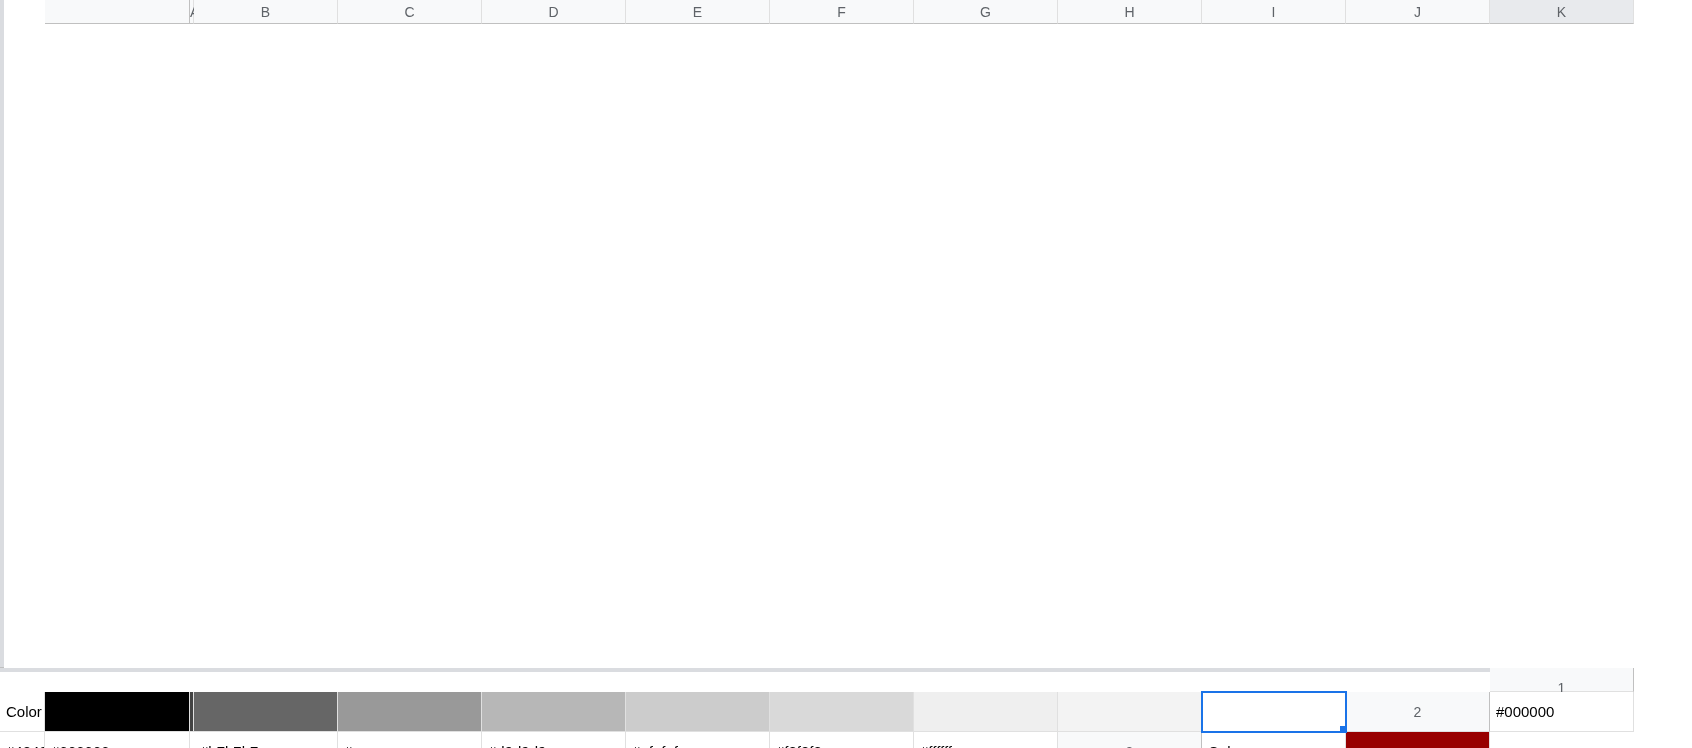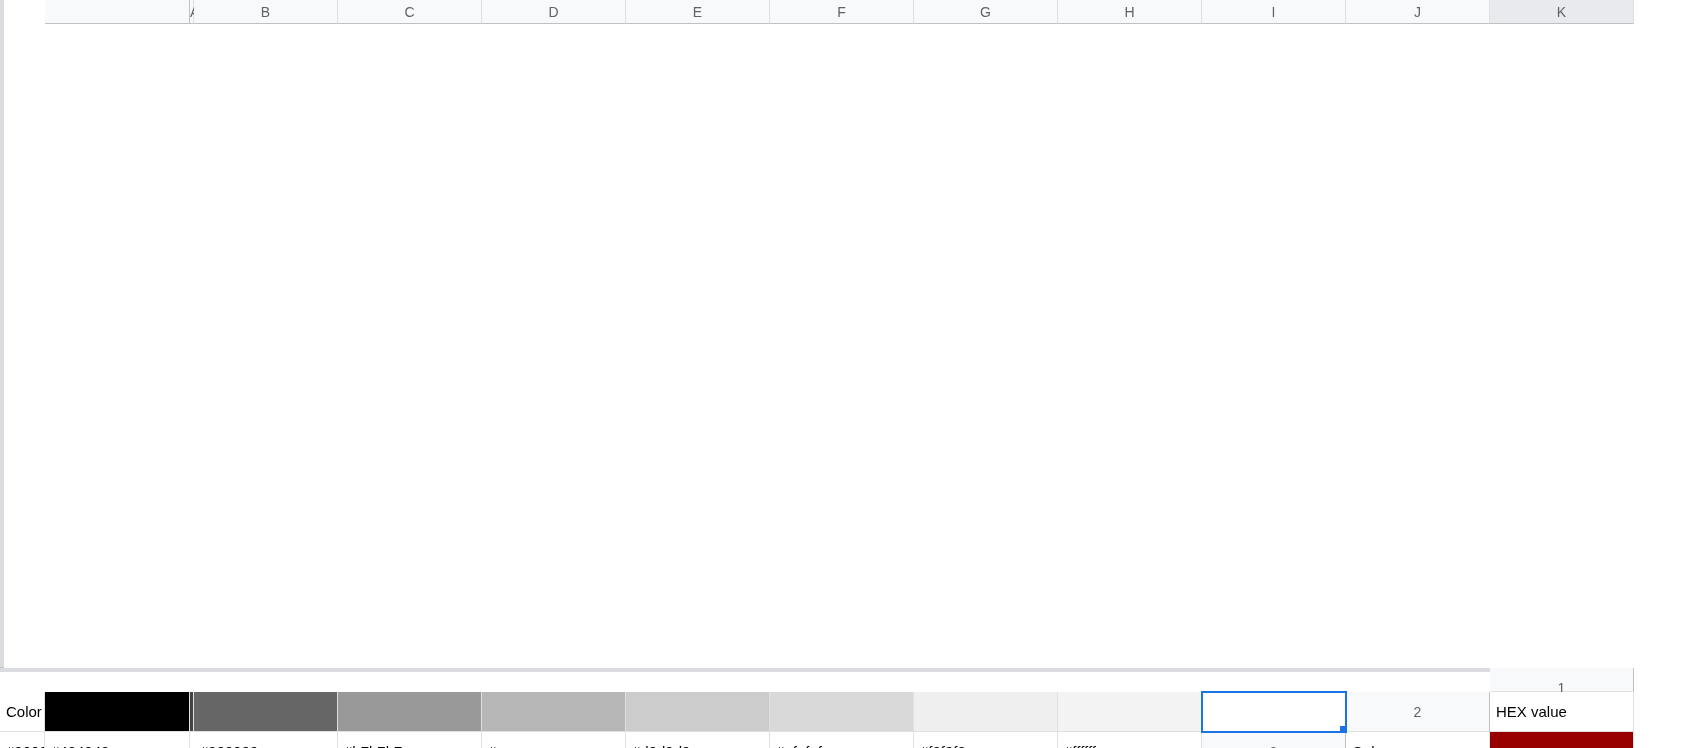--- a/index.html
+++ b/index.html
@@ -116,21 +116,20 @@
     <div class="cell swatch" style="background: rgb(67, 67, 67);"></div>
     <div class="cell swatch" style="background: rgb(102, 102, 102);"></div>
     <div class="cell swatch" style="background: rgb(153, 153, 153);"></div>
     <div class="cell swatch" style="background: rgb(183, 183, 183);"></div>
     <div class="cell swatch" style="background: rgb(204, 204, 204);"></div>
     <div class="cell swatch" style="background: rgb(217, 217, 217);"></div>
     <div class="cell swatch" style="background: rgb(239, 239, 239);"></div>
     <div class="cell swatch" style="background: rgb(243, 243, 243);"></div>
     <div class="cell swatch active-cell" style="background: rgb(255, 255, 255);"></div>
     <div class="row-head">2</div>
-    <div class="cell">HEX value</div>
     <div class="cell">#000000</div>
     <div class="cell">#434343</div>
     <div class="cell">#666666</div>
     <div class="cell">#999999</div>
     <div class="cell">#b7b7b7</div>
     <div class="cell">#cccccc</div>
     <div class="cell">#d9d9d9</div>
     <div class="cell">#efefef</div>
     <div class="cell">#f3f3f3</div>
     <div class="cell">#ffffff</div>

